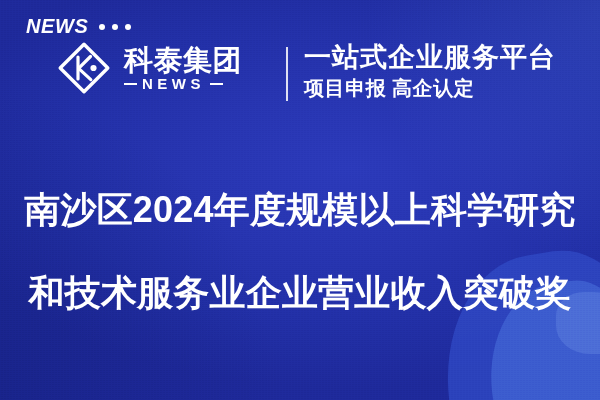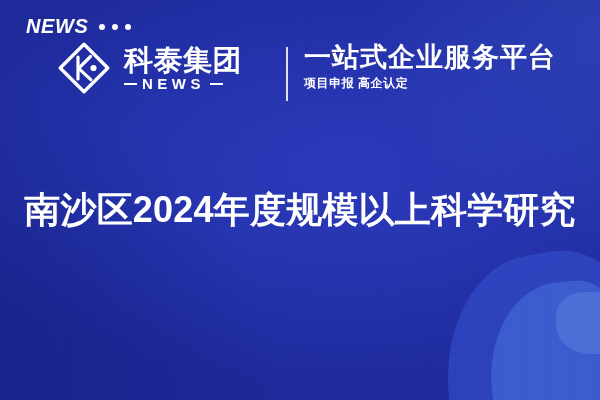--- a/index.html
+++ b/index.html
@@ -174,21 +174,21 @@
     color: #ffffff;
     font-size: 27px;
     font-weight: 700;
     letter-spacing: 1px;
     line-height: 1.12;
     white-space: nowrap;
   }
   .tagline-sub {
     color: #ffffff;
     font-family: "Liberation Serif", "DejaVu Serif", serif;
-    font-size: 12px;
+    font-size: 20px;
     font-weight: 700;
     letter-spacing: .6px;
     line-height: 1.2;
     margin-top: 4px;
     white-space: nowrap;
   }
 
   
   .headline {
     position: absolute;
@@ -252,16 +252,17 @@
 
   <div class="brand-divider"></div>
 
   <div class="tagline-block">
     <div class="tagline-main">一站式企业服务平台</div>
     <div class="tagline-sub">项目申报 高企认定</div>
   </div>
 
   <div class="headline">
     <div class="hl-line">南沙区2024年度规模以上科学研究</div>
+    <div class="hl-line">和技术服务业企业营业收入突破奖</div>
   </div>
 
   <div class="noise"></div>
 </div>
 
 </body></html>

